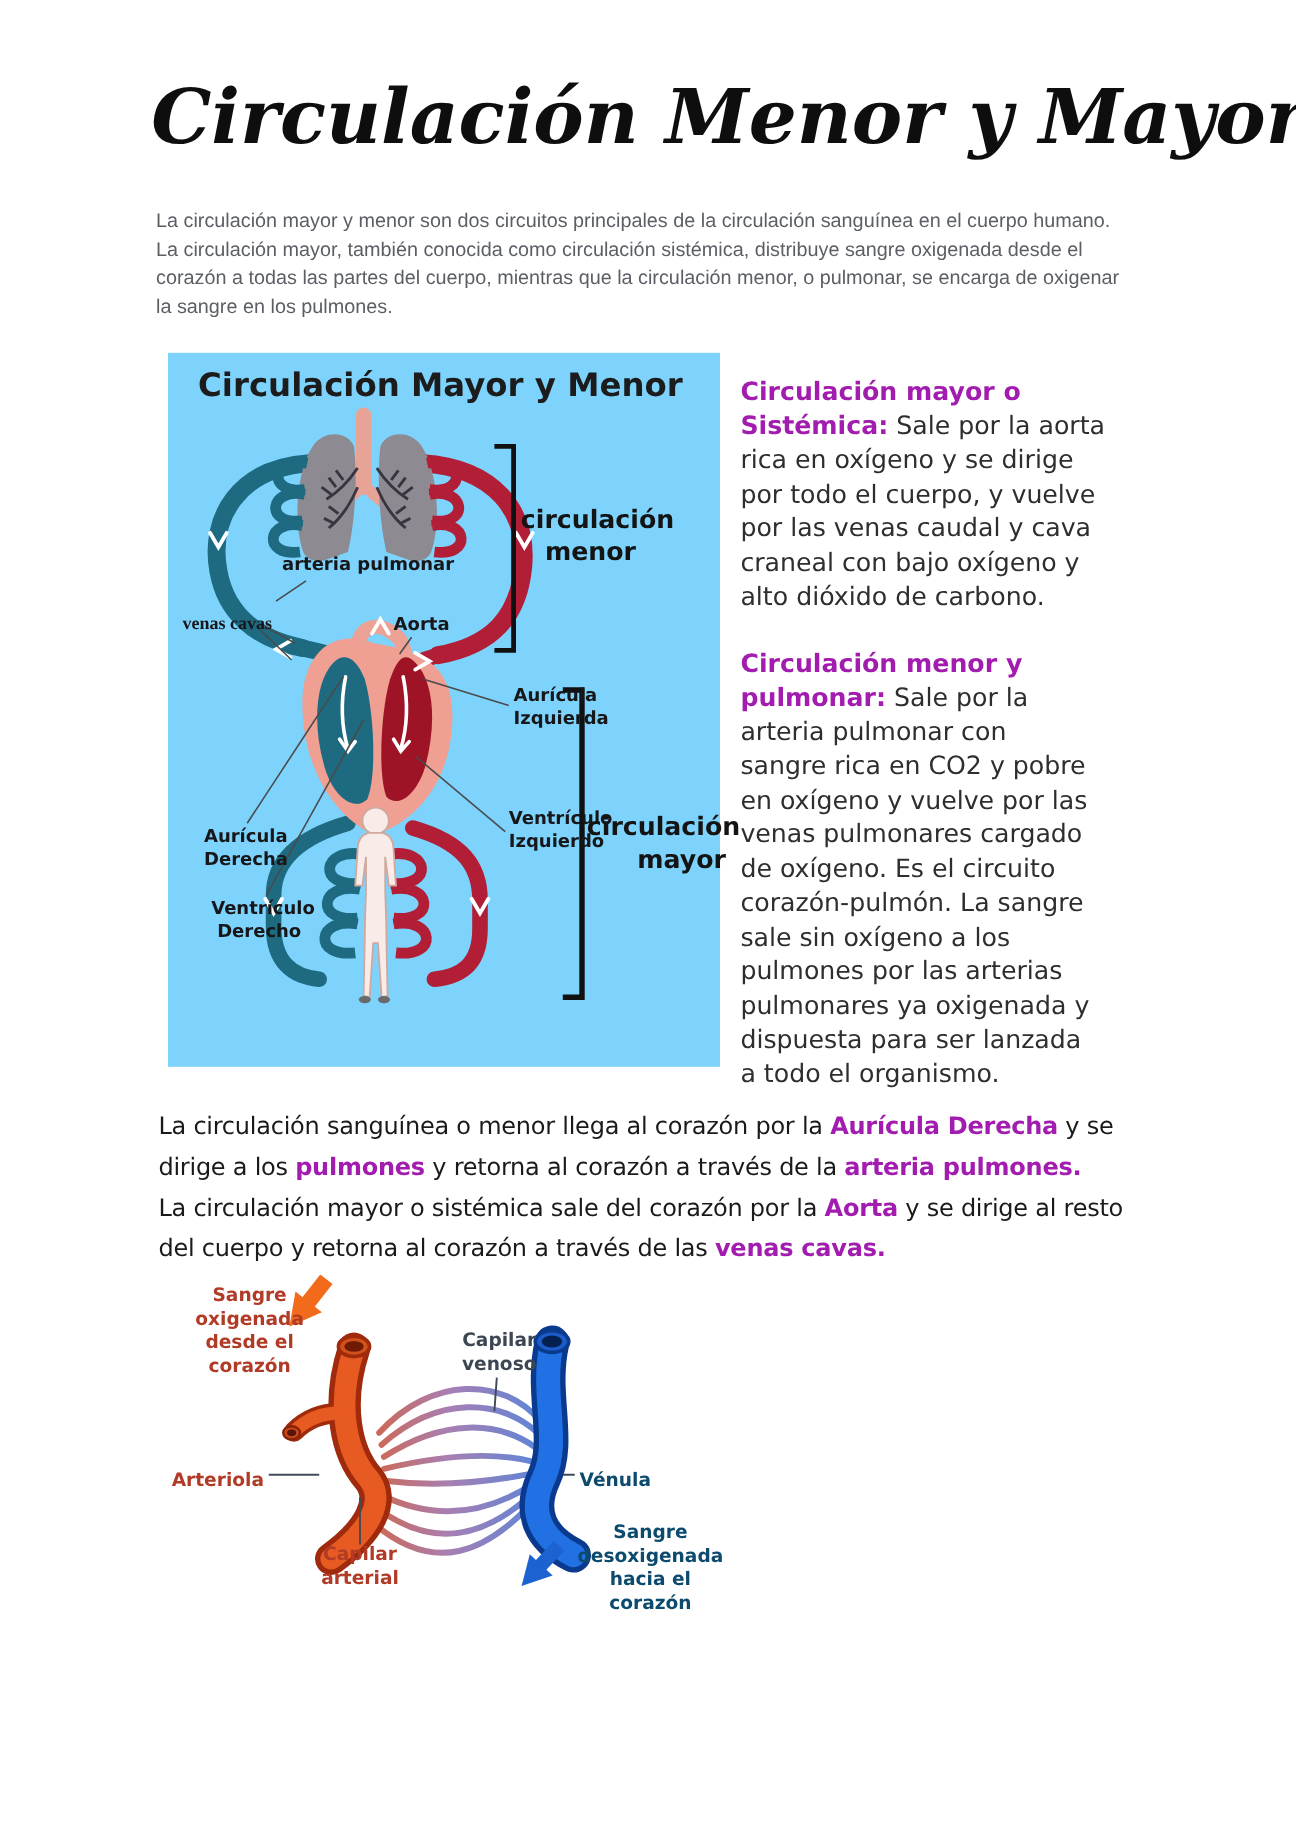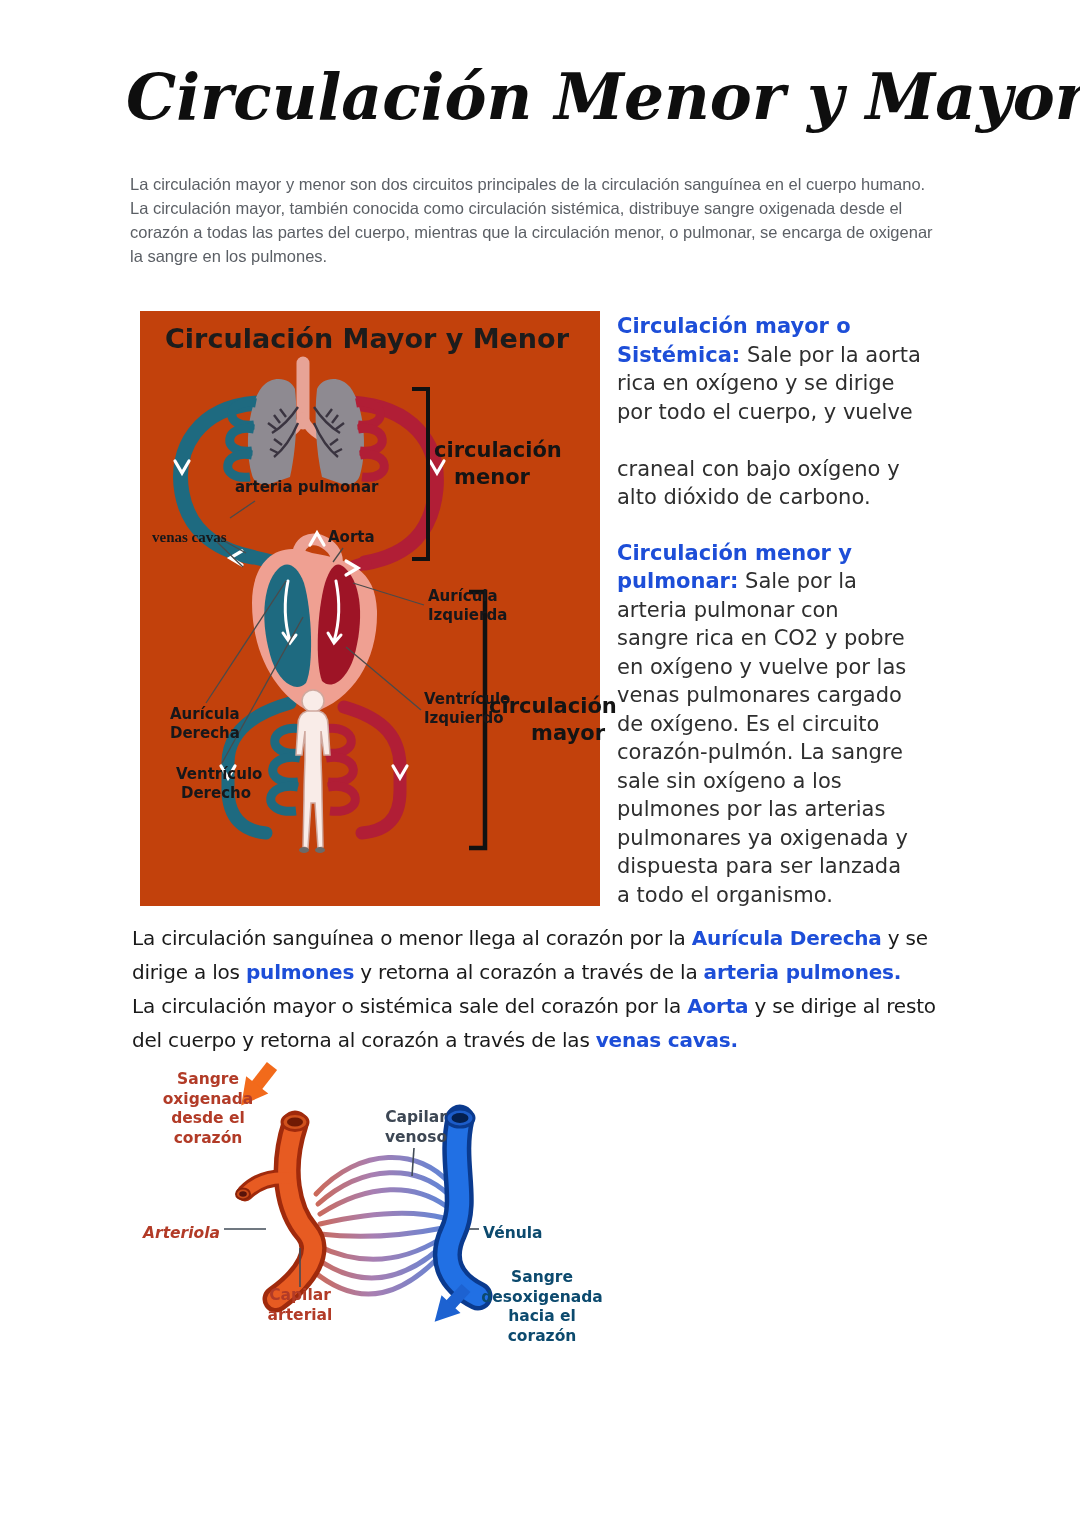--- a/index.html
+++ b/index.html
@@ -4,21 +4,21 @@
 <style>
   html,body{margin:0;padding:0;background:#fff;}
   #page{position:relative;width:1080px;height:1525px;background:#ffffff;overflow:hidden;
         font-family:"Liberation Sans",sans-serif;}
   .doc-title{position:absolute;left:126px;top:60px;margin:0;width:880px;
              font-family:"DejaVu Serif",serif;font-style:italic;font-weight:bold;
              font-size:63px;letter-spacing:0px;color:#0e0e0e;white-space:nowrap;}
   .intro{position:absolute;left:130px;top:172px;width:808px;margin:0;
          font-size:16.5px;line-height:24px;color:#5b5f65;}
   
-  .fig1{position:absolute;left:140px;top:311px;width:460px;height:595px;margin:0;background:#c2410c;}
+  .fig1{position:absolute;left:140px;top:294px;width:460px;height:595px;margin:0;background:#7dd3fc;}
   .fig1 svg{position:absolute;left:0;top:0;}
   .f1lab{position:absolute;font-family:"DejaVu Sans",sans-serif;font-weight:bold;
          font-size:15px;line-height:19px;color:#17171a;}
   .f1-title{position:absolute;left:0;right:6px;top:12px;text-align:center;
             font-family:"DejaVu Sans",sans-serif;font-weight:bold;font-size:27px;color:#1c1c1c;}
   .f1big{position:absolute;font-family:"DejaVu Sans",sans-serif;font-weight:600;
          font-size:21px;line-height:27px;color:#141414;text-align:center;}
   .lab-ap{left:95px;top:167px;}
   .lab-vc{left:12px;top:217px;font-family:Liberation Serif, serif;}
   .lab-ao{left:188px;top:217px;}
@@ -26,39 +26,39 @@
   .lab-vi{left:284px;top:379px;width:80px;}
   .lab-ad{left:30px;top:394px;width:66px;}
   .lab-vd{left:36px;top:454px;width:80px;text-align:center;}
   .lab-cmenor{left:294px;top:126px;width:116px;}
   .lab-cmayor{left:349px;top:382px;width:116px;text-align:right;}
   
   .rightcol{position:absolute;left:617px;top:312px;width:400px;
             font-family:"DejaVu Sans",sans-serif;font-size:21px;line-height:28.5px;color:#2e2e2e;}
   .rightcol p{margin:0;}
   .rightcol p + p{margin-top:27px;}
-  .rightcol b, .bodytext b{font-weight:bold;color:#1d4ed8;}
+  .rightcol b, .bodytext b{font-weight:bold;color:#a21caf;}
   
   .bodytext{position:absolute;left:132px;top:921px;width:930px;
             font-family:"DejaVu Sans",sans-serif;font-size:20px;line-height:34px;
             letter-spacing:-0.2px;color:#1a1a1a;}
   .bodytext p{margin:0;}
   .bodytext p + p{}
   
   .fig2{position:absolute;left:120px;top:1062px;width:520px;height:272px;margin:0;}
   .fig2 svg{position:absolute;left:0;top:0;}
   .f2lab{position:absolute;font-family:"DejaVu Sans",sans-serif;font-weight:bold;
          font-size:15.5px;line-height:19.5px;}
   .f2lab span{display:block;}
   .f2red{color:#b23b27;}
   .f2blue{color:#0c4a6e;}
   .f2dark{color:#3d4754;}
   .lab-so{left:23px;top:8px;width:130px;text-align:center;}
   .lab-cv{left:261px;top:46px;width:70px;text-align:center;}
-  .lab-art{left:15px;top:162px;width:85px;text-align:right;font-style:italic;}
+  .lab-art{left:15px;top:162px;width:85px;text-align:right;}
   .lab-ven{left:363px;top:162px;width:80px;text-align:left;}
   .lab-ca{left:140px;top:224px;width:80px;text-align:center;}
   .lab-sd{left:357px;top:206px;width:130px;text-align:center;}
 </style>
 </head>
 <body>
 
 <div id="page">
 
   <h1 class="doc-title">Circulación Menor y Mayor</h1>
@@ -166,21 +166,21 @@
     <div class="f1lab lab-ao">Aorta</div>
     <div class="f1lab lab-ai">Aurícula Izquierda</div>
     <div class="f1lab lab-vi">Ventrículo Izquierdo</div>
     <div class="f1lab lab-ad">Aurícula Derecha</div>
     <div class="f1lab lab-vd">Ventrículo Derecho</div>
     <div class="f1big lab-cmenor">circulación menor</div>
     <div class="f1big lab-cmayor">circulación mayor</div>
   </figure>
 
   <aside class="rightcol">
-    <p><b>Circulación mayor o</b><br><b>Sistémica:</b><span> Sale por la aorta</span><br><span>rica en oxígeno y se dirige</span><br><span>por todo el cuerpo, y vuelve</span><br><br><span>craneal con bajo oxígeno y</span><br><span>alto dióxido de carbono.</span></p>
+    <p><b>Circulación mayor o</b><br><b>Sistémica:</b><span> Sale por la aorta</span><br><span>rica en oxígeno y se dirige</span><br><span>por todo el cuerpo, y vuelve</span><br><span>por las venas  caudal y cava</span><br><span>craneal con bajo oxígeno y</span><br><span>alto dióxido de carbono.</span></p>
     <p><b>Circulación menor y</b><br><b>pulmonar:</b><span> Sale por la</span><br><span>arteria pulmonar con</span><br><span>sangre rica en CO2 y pobre</span><br><span>en oxígeno y vuelve por las</span><br><span>venas pulmonares cargado</span><br><span>de oxígeno. Es el circuito</span><br><span>corazón-pulmón. La sangre</span><br><span>sale sin oxígeno a los</span><br><span>pulmones por las arterias</span><br><span>pulmonares ya oxigenada y</span><br><span>dispuesta para ser lanzada</span><br><span>a todo el organismo.</span></p>
   </aside>
 
   <div class="bodytext">
     <p><span>La circulación sanguínea o menor llega al corazón por la </span><b>Aurícula Derecha</b><span> y se</span><br><span>dirige a los </span><b>pulmones</b><span> y retorna al corazón a través de la </span><b>arteria pulmones.</b></p>
     <p><span>La circulación  mayor o sistémica sale del corazón por la </span><b>Aorta</b><span> y se dirige al resto</span><br><span>del cuerpo y retorna al corazón a través de las </span><b>venas cavas.</b></p>
   </div>
 
   <figure class="fig2">
     <svg width="520" height="272" viewBox="0 0 520 272">

